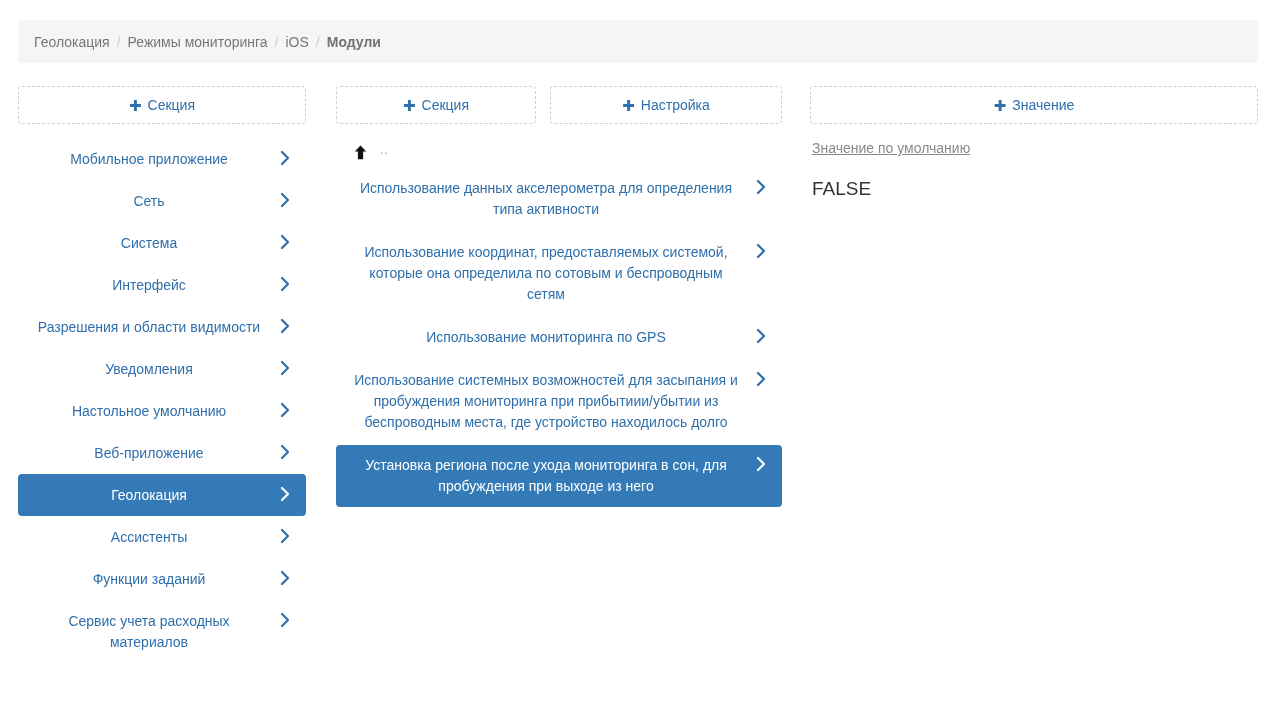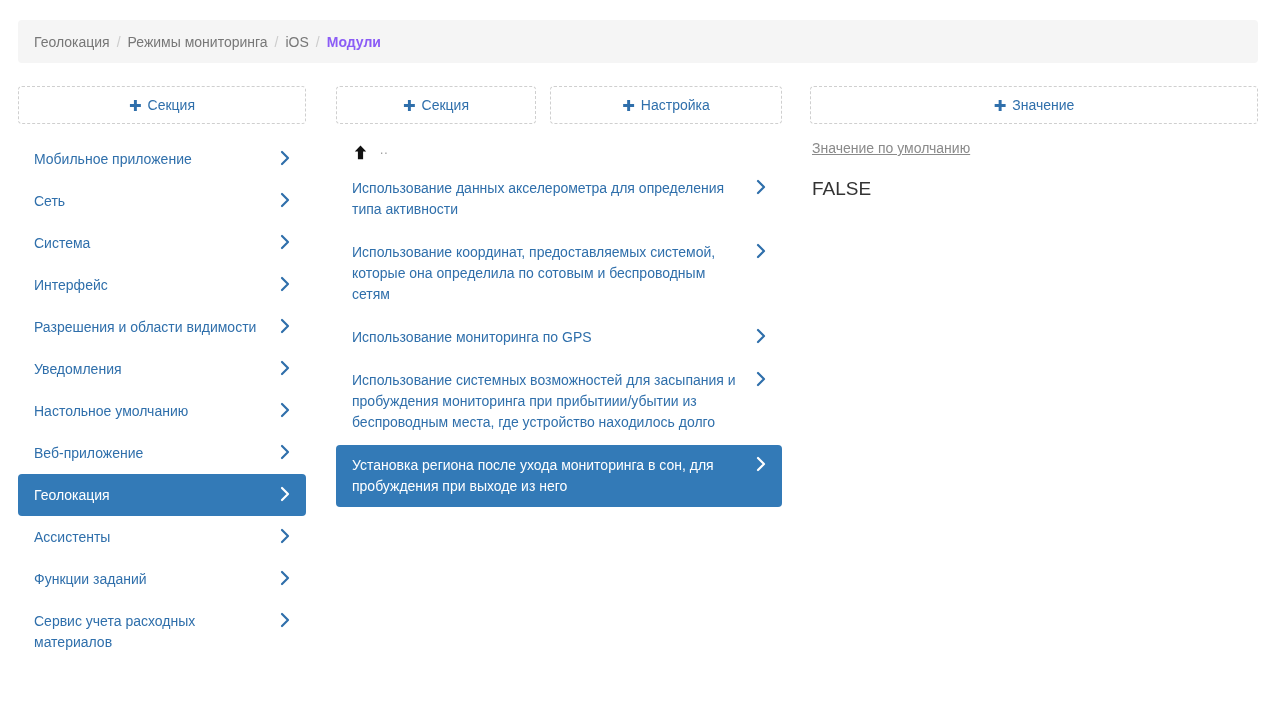--- a/index.html
+++ b/index.html
@@ -25,21 +25,21 @@
     align-items: center;
     padding: 0 16px;
     white-space: nowrap;
   }
   .crumb {
     font-size: 14px;
     color: #777777;
     line-height: 1;
   }
   .crumb.link { color: #777777; }
-  .crumb.active { color: #8b5cf6; font-weight: bold; }
+  .crumb.active { color: #737373; font-weight: bold; }
   .crumb-sep {
     color: #cccccc;
     padding: 0 7px;
     font-size: 14px;
   }
 
   
   .addbtn {
     position: absolute;
     height: 38px;
@@ -61,21 +61,21 @@
     margin-right: 6px;
     line-height: 1;
   }
   #btn-section { left: 18px;  top: 86px; width: 288px; }
   #btn-folder  { left: 336px; top: 86px; width: 200px; }
   #btn-setting { left: 550px; top: 86px; width: 232px; }
   #btn-value   { left: 810px; top: 86px; width: 448px; }
 
   
   .panel { position: absolute; }
-  #panel-sections { left: 18px;  top: 138px; width: 288px; }
+  #panel-sections { left: 18px;  top: 138px; width: 288px; text-align: center; }
   #panel-items    { left: 336px; top: 138px; width: 446px; }
   #panel-value    { left: 810px; top: 138px; width: 448px; }
 
   .row {
     position: relative;
     display: flex;
     align-items: flex-start;
     justify-content: space-between;
     padding: 10px 14px 10px 16px;
     border-radius: 4px;
@@ -101,21 +101,21 @@
   .row.active {
     background: #337ab7;
     color: #ffffff;
   }
   .row.active .chev svg { stroke: #ffffff; }
 
   
   #panel-sections .row { padding-top: 11px; padding-bottom: 10px; margin-bottom: 0; }
 
   
-  #panel-items .row { padding-top: 10px; padding-bottom: 10px; margin-bottom: 2px; }
+  #panel-items .row { padding-top: 10px; padding-bottom: 10px; margin-bottom: 2px; text-align: center; }
 
   
   .updir-row {
     display: flex;
     align-items: center;
     padding: 6px 16px 8px 16px;
     cursor: pointer;
     color: #777777;
   }
   .updir-row .up-icon {

